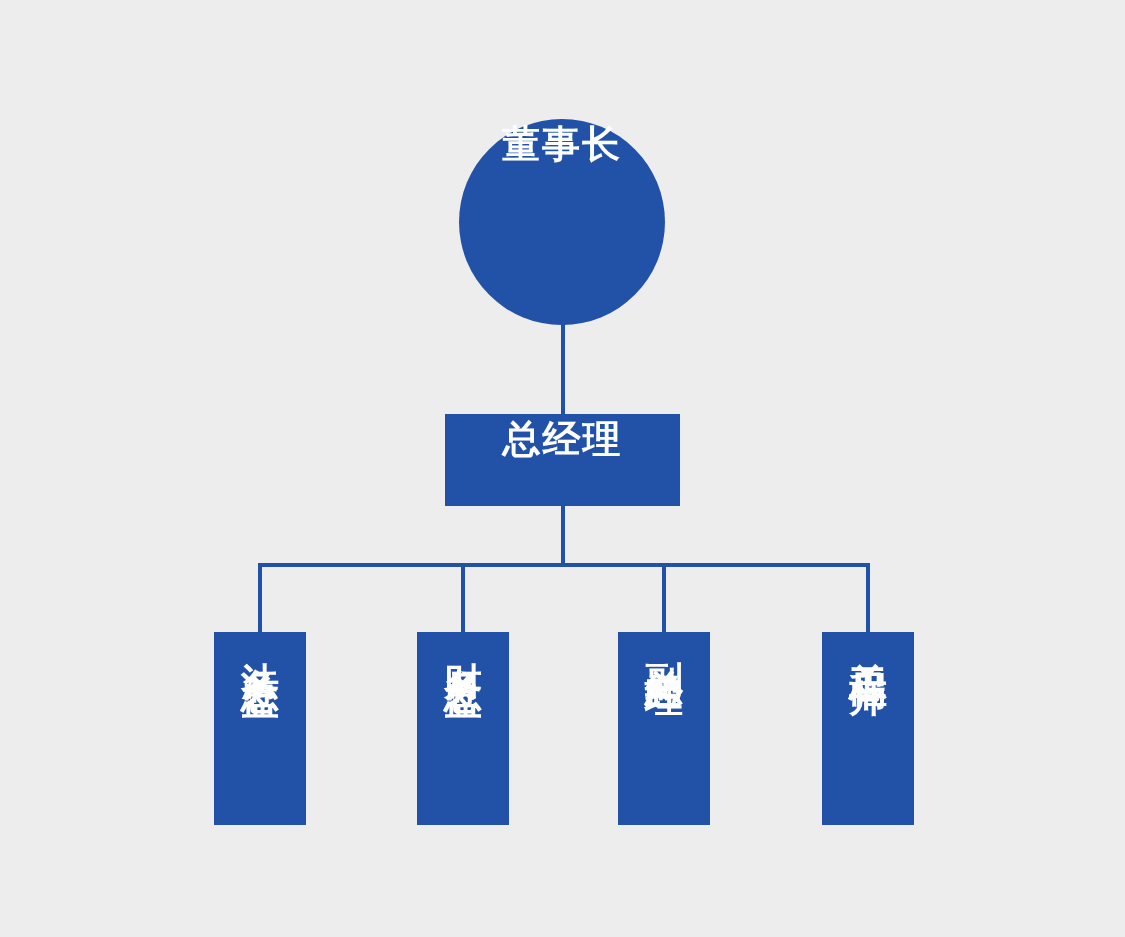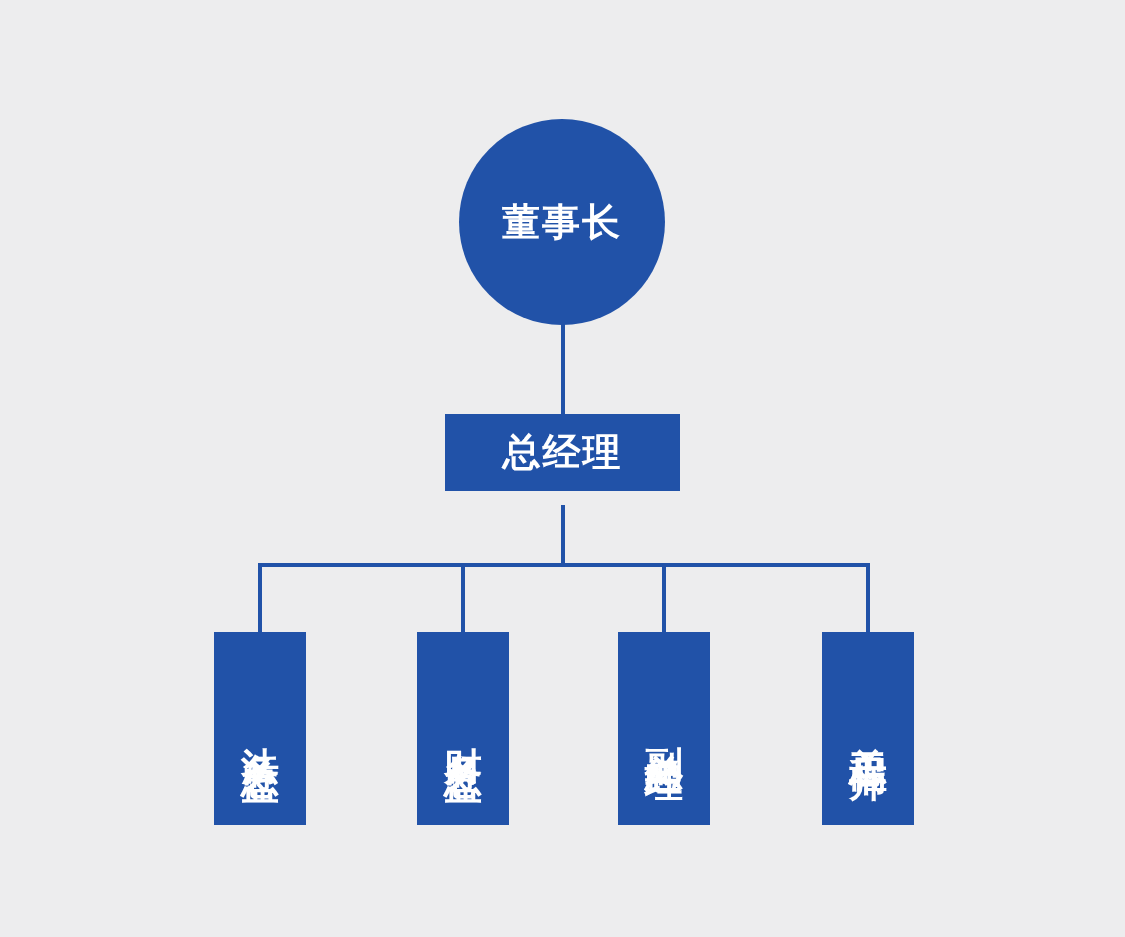--- a/index.html
+++ b/index.html
@@ -15,39 +15,38 @@
     width: 1125px;
     height: 937px;
     background: var(--bg, #ededee);
     overflow: hidden;
   }
   .node {
     position: absolute;
     background: var(--accent, #2152a8);
     color: var(--node-text, #ffffff);
     display: flex;
-    align-items: center;
     justify-content: center;
     font-weight: bold;
     box-sizing: border-box;
   }
   .node-circle {
     left: 459px;
     top: 119px;
     width: 206px;
     height: 206px;
     border-radius: 50%;
     font-size: 38px;
     letter-spacing: 2px;
   }
   .node-wide {
     left: 445px;
     top: 414px;
     width: 235px;
-    height: 77px;
+    height: 92px;
     font-size: 38px;
     letter-spacing: 2px;
   }
   .node-tall {
     top: 632px;
     width: 92px;
     height: 193px;
     font-size: 38px;
   }
   .node-tall .vtext {

